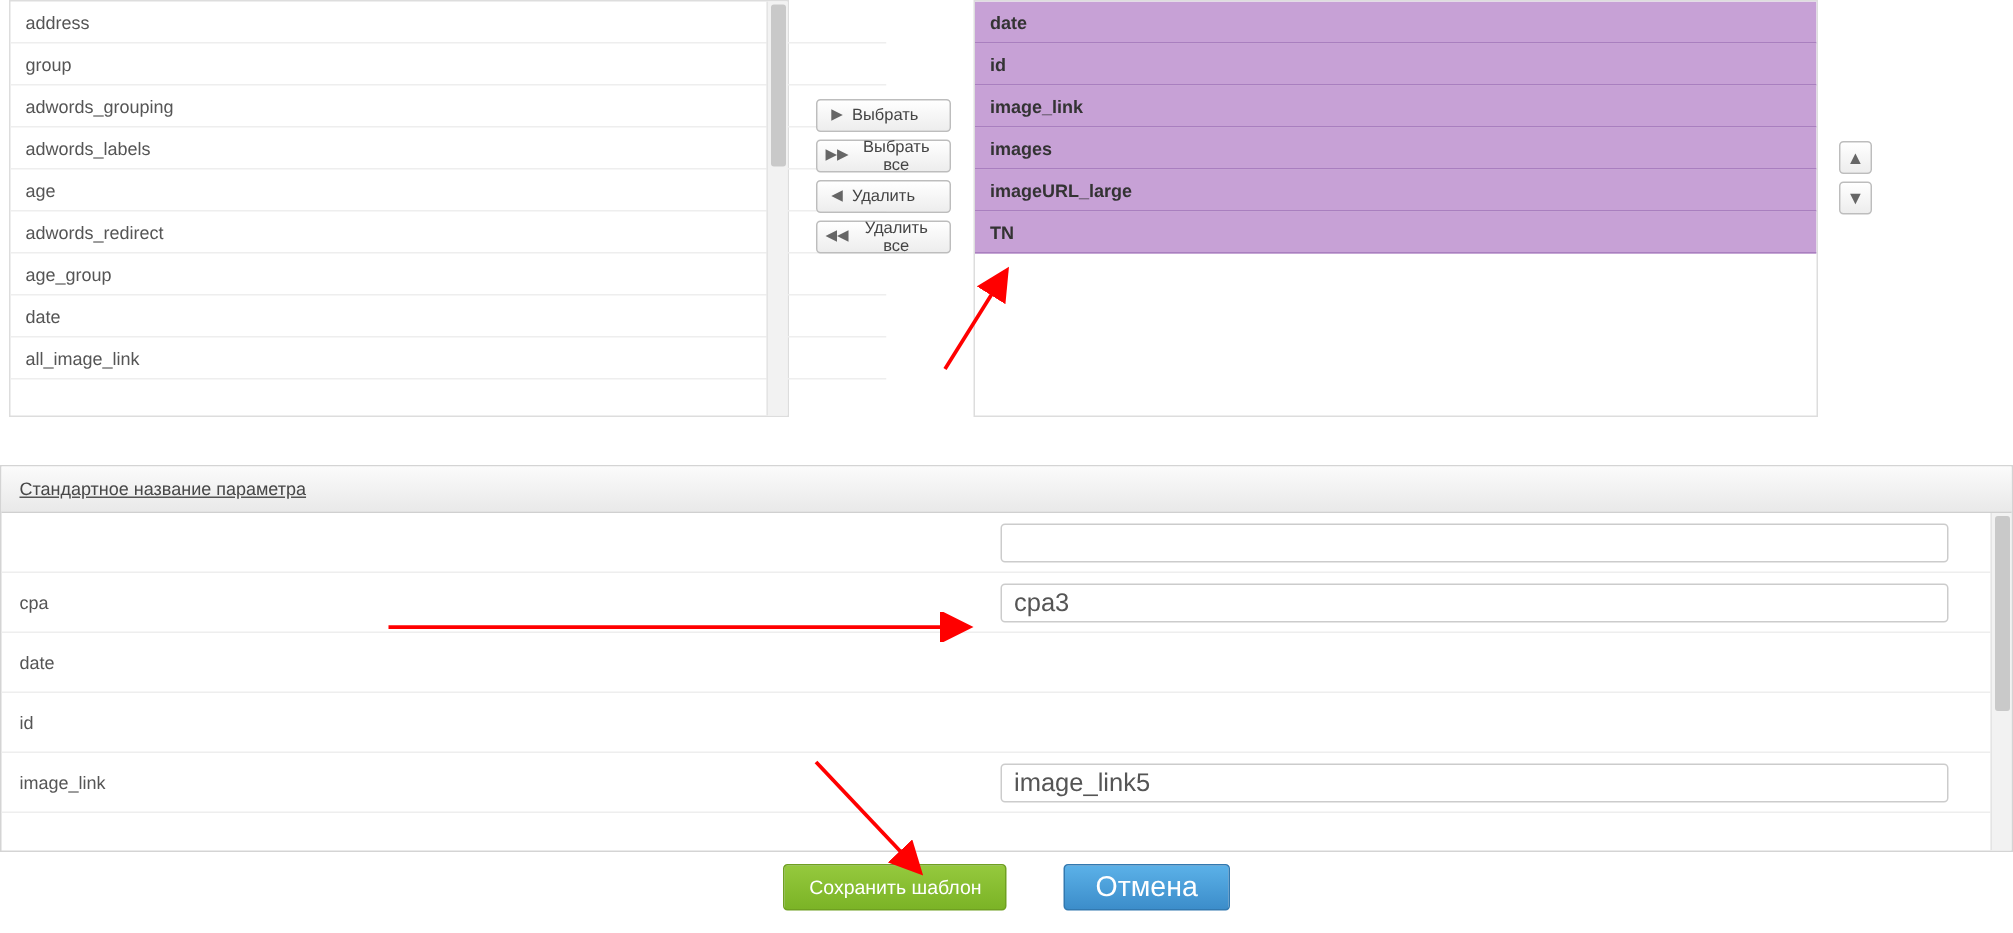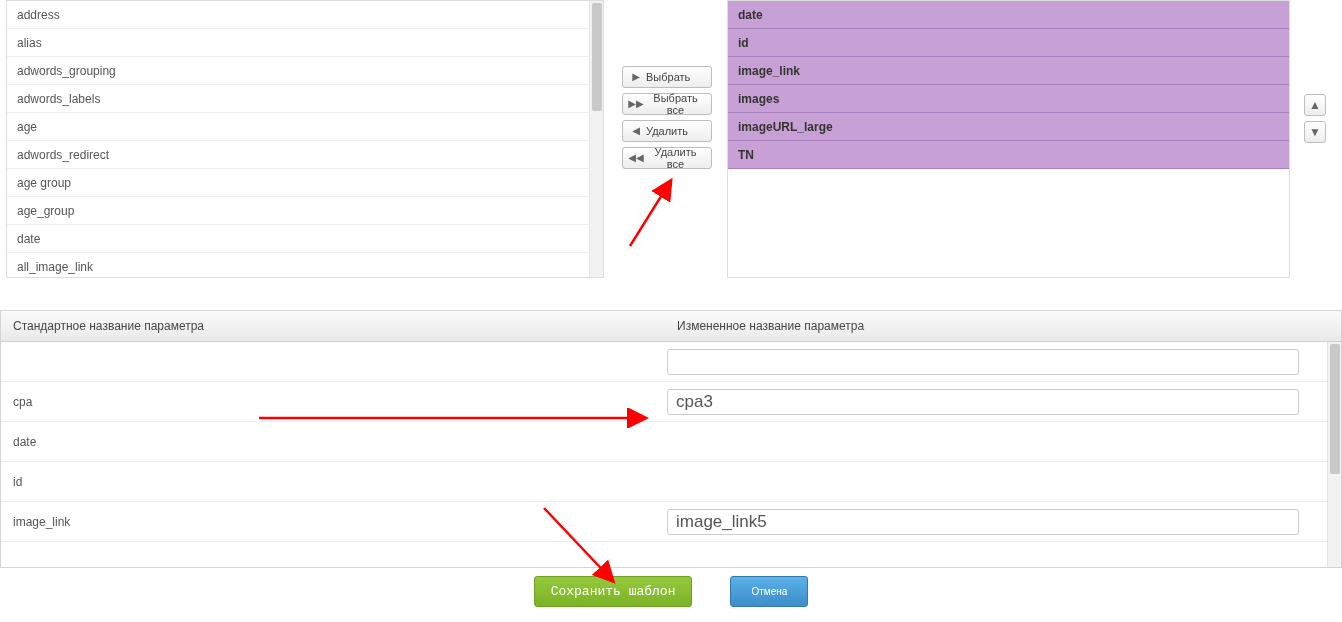--- a/index.html
+++ b/index.html
@@ -15,21 +15,21 @@
   .top {
     display: flex;
     align-items: flex-start;
     padding: 0 4px 0 4px;
     height: 280px;
   }
 
   
   .left-list-wrap {
     position: relative;
-    width: 598px;
+    width: 520px;
     height: 278px;
     border: 1px solid #ddd;
     margin-left: 2px;
   }
   .left-list {
     width: 584px;
     height: 100%;
     overflow: hidden;
   }
   .left-item {
@@ -132,20 +132,21 @@
   
   .tbl-section {
     margin-top: 30px;
     border: 1px solid #d4d4d4;
     position: relative;
   }
   .tbl-header {
     display: flex;
     background: linear-gradient(#fbfbfb, #e9e9e9);
     border-bottom: 1px solid #d0d0d0;
+    text-decoration: underline;
   }
   .tbl-header > div {
     font-size: 12px;
     color: #474747;
     padding: 8px 12px;
   }
   .col-std { width: 664px; }
   .col-chg { flex: 1; padding-left: 32px; }
 
   .tbl-body-wrap {
@@ -203,53 +204,51 @@
     padding: 8px 0 4px 0;
   }
   .btn-save {
     background: linear-gradient(#95c93d, #7bb326);
     border: 1px solid #6fa021;
     color: #fff;
     font-size: 13px;
     padding: 7px 16px;
     border-radius: 3px;
     cursor: pointer;
-    font-family: Liberation Mono, monospace;
   }
   .btn-cancel {
     background: linear-gradient(#5bb1e8, #3c8dca);
     border: 1px solid #3279b0;
     color: #fff;
-    font-size: 10px;
+    font-size: 19px;
     padding: 1px 20px;
     border-radius: 3px;
     cursor: pointer;
     margin-left: 16px;
   }
 
   
   .arrow-svg {
     position: absolute;
     pointer-events: none;
   }
 </style>
 </head>
 <body>
 
 <div class="top">
 
   <div class="left-list-wrap">
     <div class="left-list" id="left-list">
         <div class="left-item">address</div>
-        <div class="left-item">alias</div>
+        <div class="left-item">group</div>
         <div class="left-item">adwords_grouping</div>
         <div class="left-item">adwords_labels</div>
         <div class="left-item">age</div>
         <div class="left-item">adwords_redirect</div>
-        <div class="left-item">age group</div>
         <div class="left-item">age_group</div>
         <div class="left-item">date</div>
         <div class="left-item">all_image_link</div>
       </div>
     <div class="left-scroll">
       <div class="thumb"></div>
     </div>
   </div>
 
   <div class="mid">
@@ -297,21 +296,20 @@
     <marker id="ah1" markerWidth="9" markerHeight="9" refX="7" refY="4.5" orient="auto">
       <path d="M0,0 L9,4.5 L0,9 Z" fill="#ff0000"></path>
     </marker>
   </defs>
   <line x1="12" y1="78" x2="52" y2="14" stroke="#ff0000" stroke-width="2.5" marker-end="url(#ah1)"></line>
 </svg>
 
 <div class="tbl-section">
   <div class="tbl-header">
     <div class="col-std">Стандартное название параметра</div>
-    <div class="col-chg">Измененное название параметра</div>
   </div>
   <div class="tbl-body-wrap">
     <div class="tbl-body" id="tbl-body">
         <div class="tbl-row">
           <div class="cell-std"></div>
           <div class="cell-chg"><input type="text" style=""></div>
         </div>
         <div class="tbl-row">
           <div class="cell-std">cpa</div>
           <div class="cell-chg"><input type="text" value="cpa3" style=""></div>

